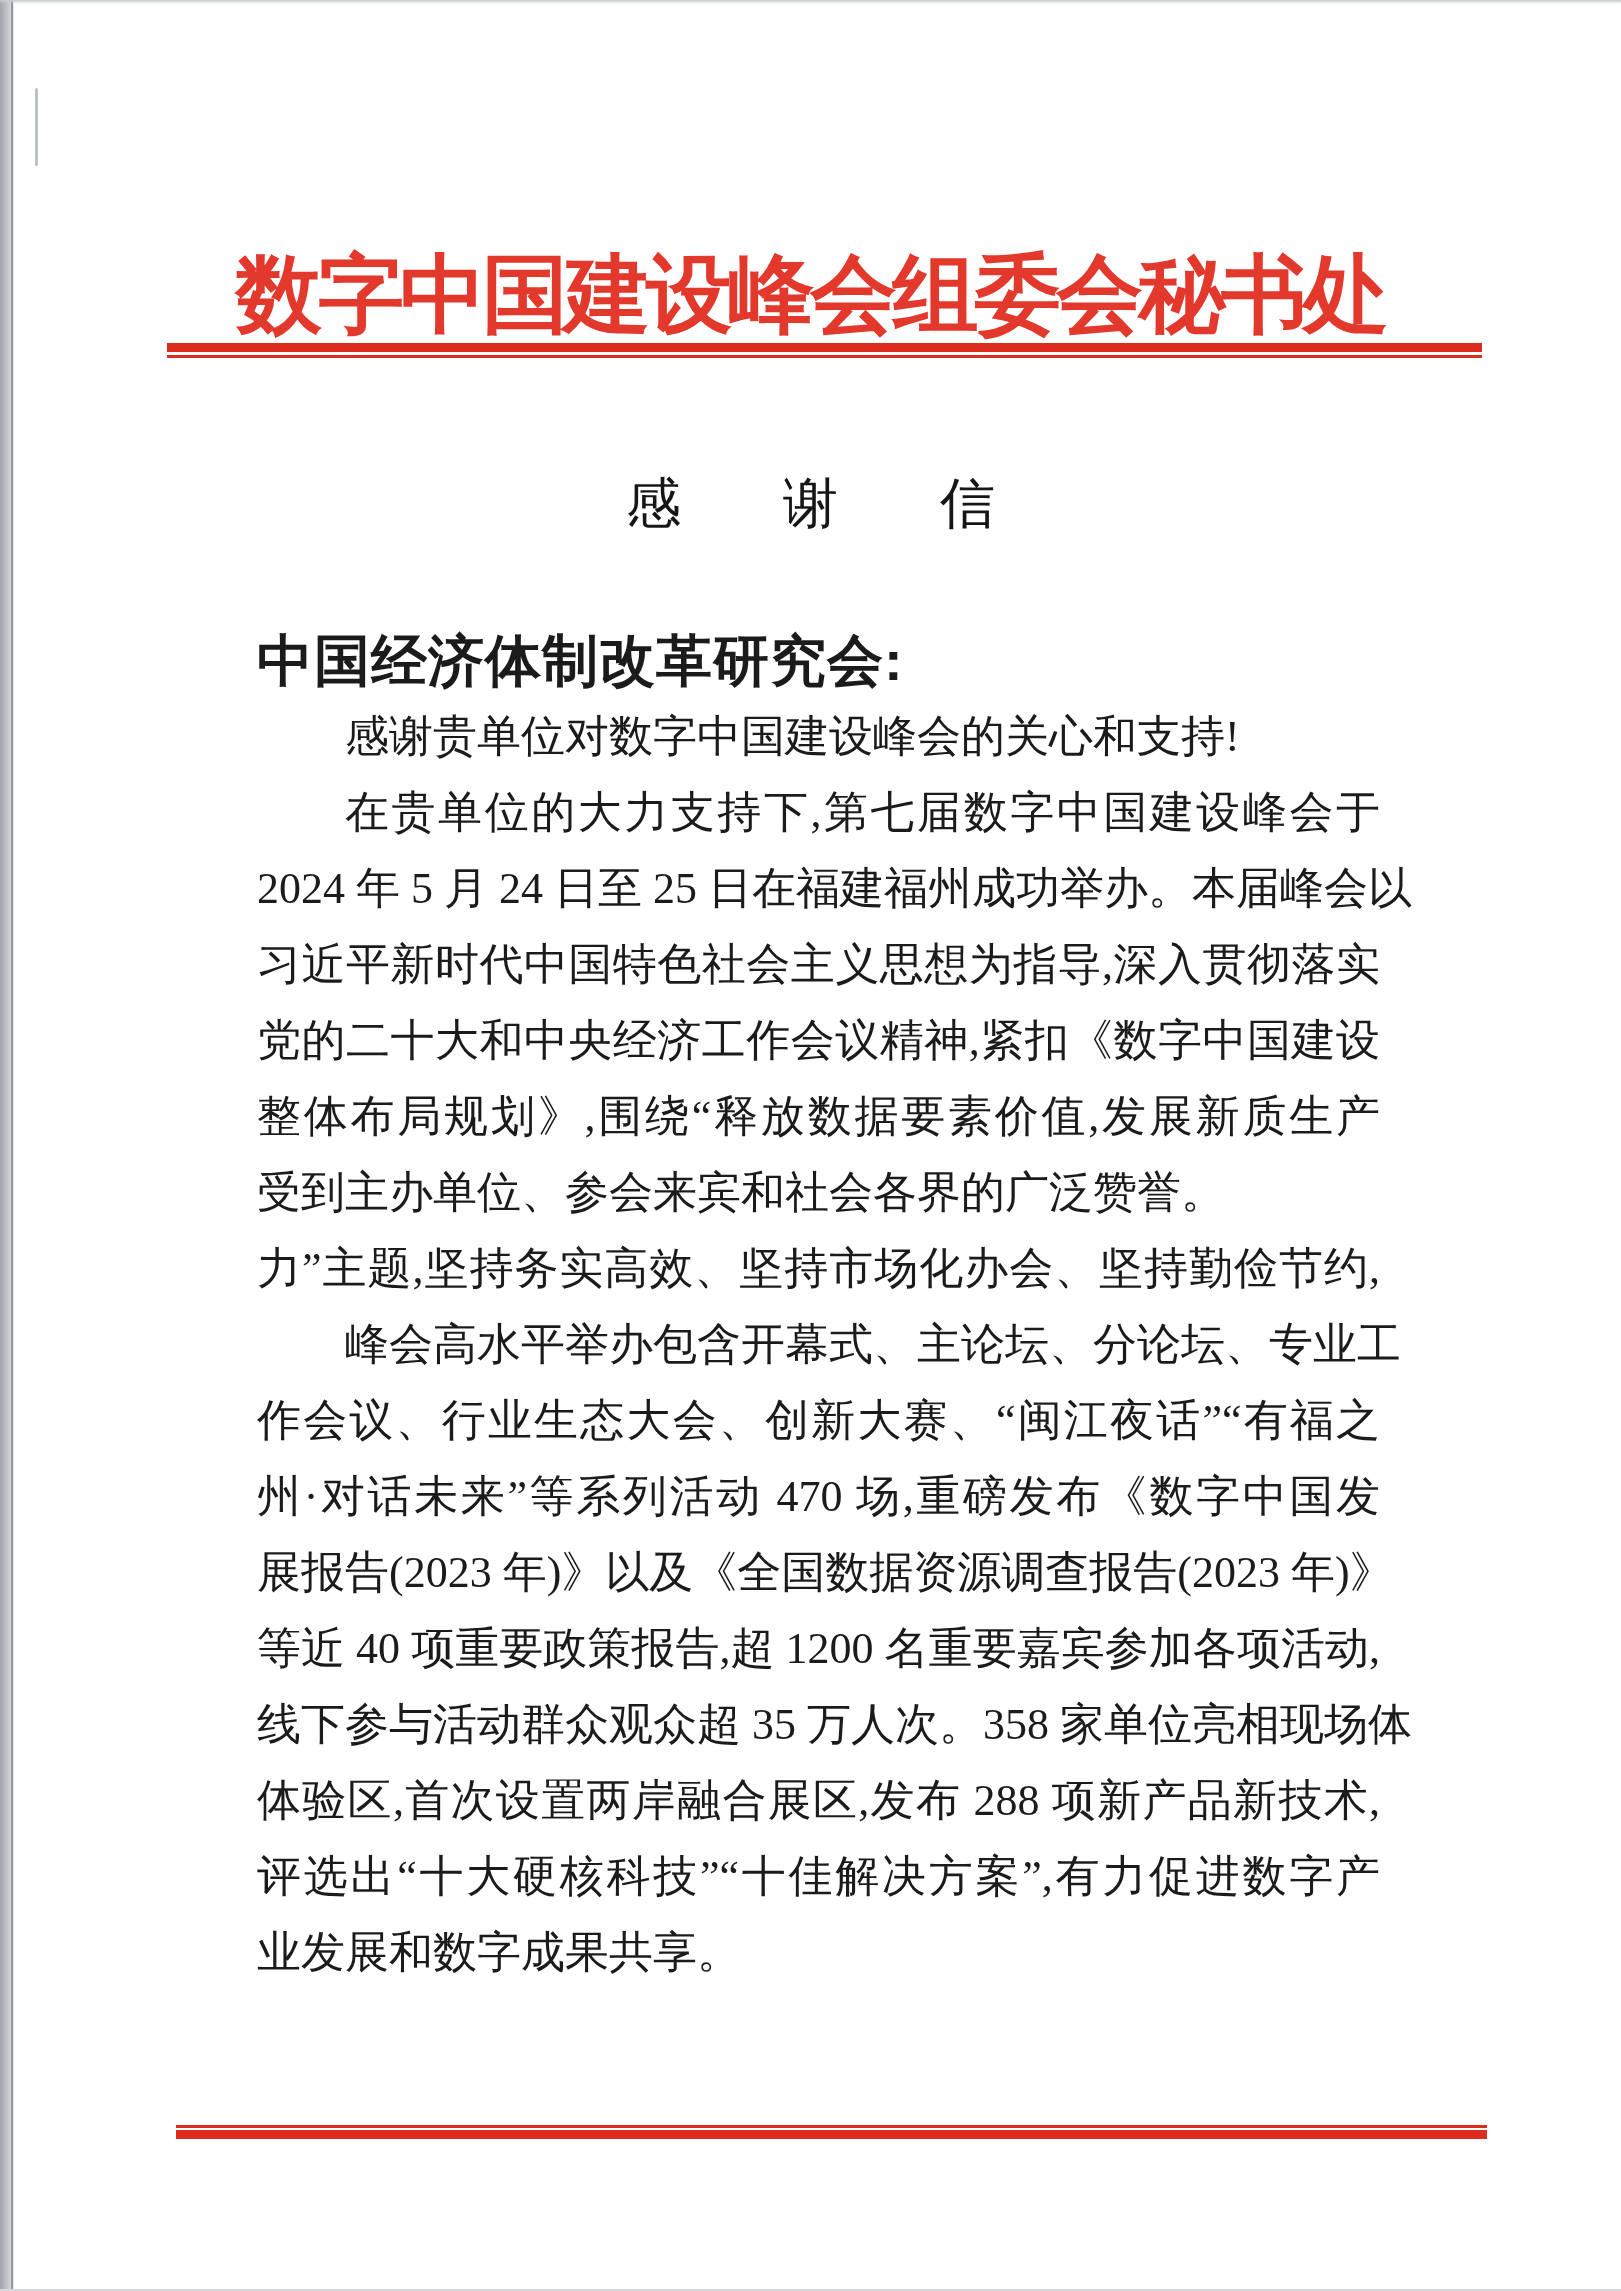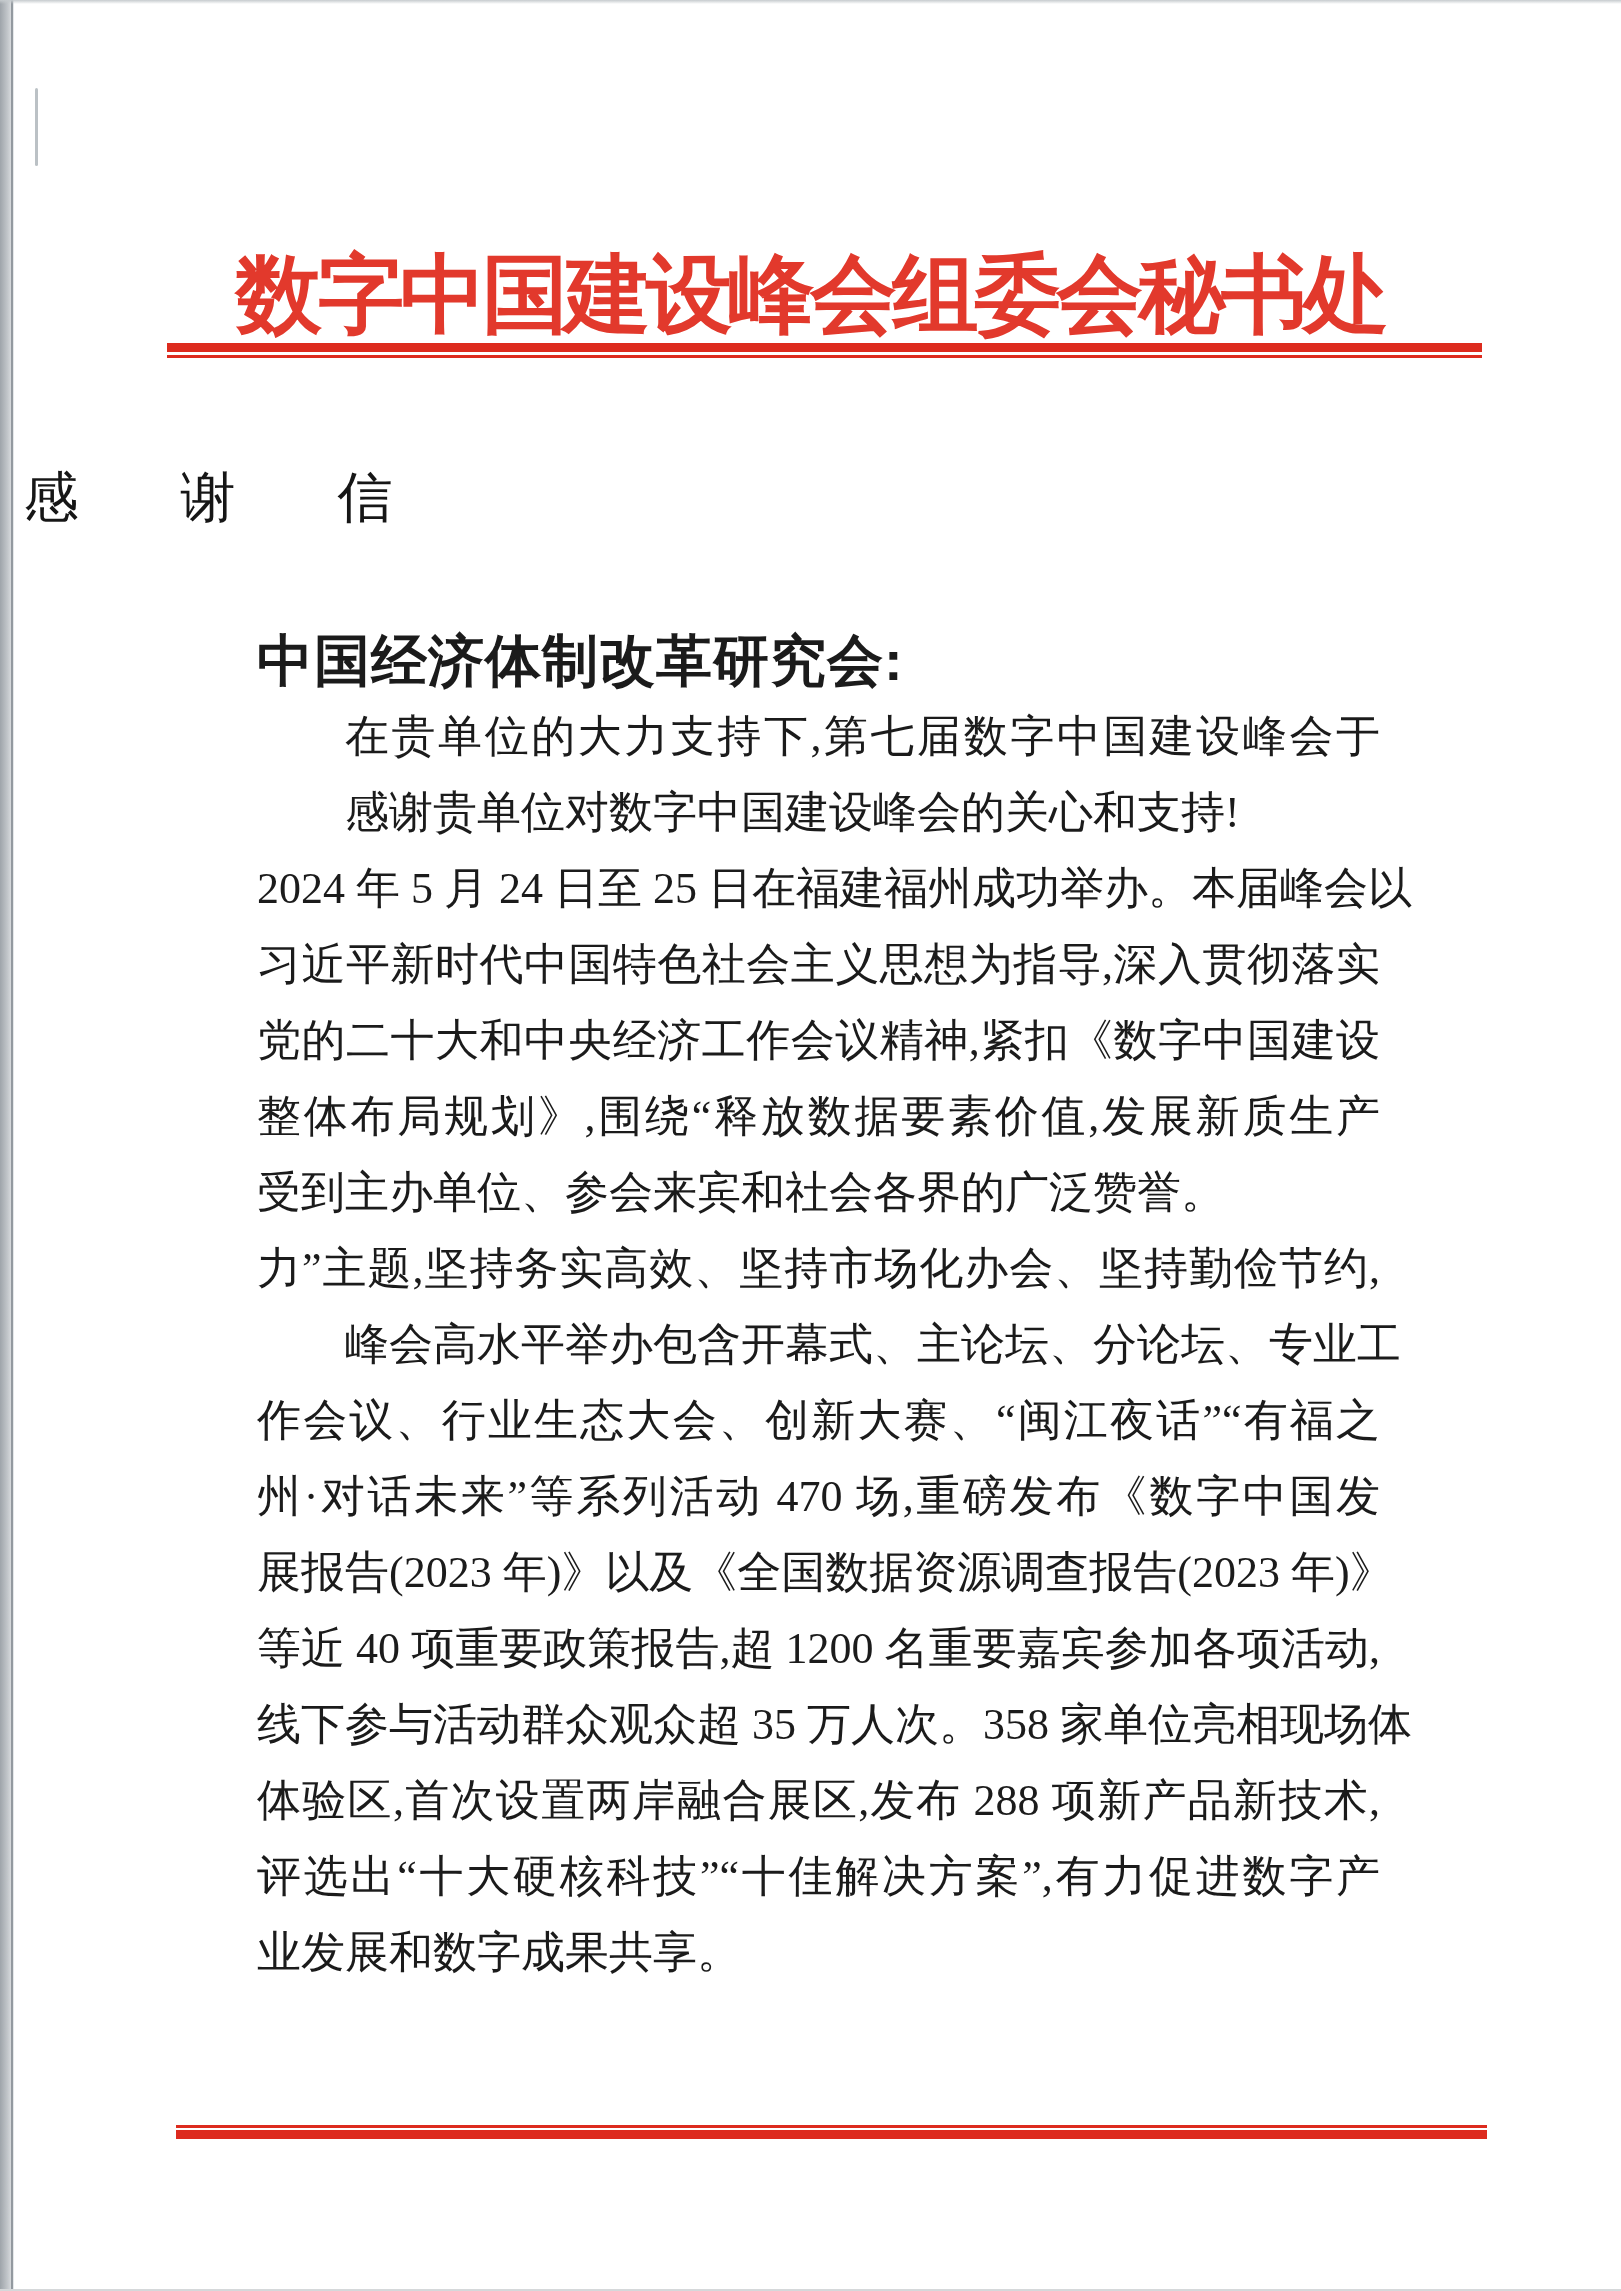--- a/index.html
+++ b/index.html
@@ -44,21 +44,22 @@
   }
   .rule{position:absolute;font-size:0;line-height:0;}
   .rule-header{top:343px;left:167px;width:1315px;}
   .rule-footer{top:2125px;left:176px;width:1311px;}
   .rule .bar-thick{height:8.8px;background:var(--rule-red,#dd2b1e);}
   .rule .bar-gap{height:2.9px;background:transparent;}
   .rule .bar-gap2{height:2px;background:transparent;}
   .rule .bar-thin{height:2.9px;background:var(--rule-red,#dd2b1e);}
   
   .letter-title{
-    position:absolute;top:468px;left:0;right:0;margin:0;
+    position:absolute;top:468px;left:0;right:0;margin:6px;
+    text-align:center;
     font-size:55px;line-height:1.1;font-weight:500;
     letter-spacing:23.5px;text-indent:23.5px;
     color:#161616;
     white-space:nowrap;
   }
   
   .letter-body{
     position:absolute;top:623px;left:257px;width:1123px;
     color:var(--ink,#1b1b1b);
   }
@@ -97,22 +98,22 @@
   <div class="rule rule-header">
     <div class="bar-thick"></div>
     <div class="bar-gap"></div>
     <div class="bar-thin"></div>
   </div>
 
   <h1 class="letter-title">感　谢　信</h1>
 
   <div class="letter-body">
       <div class="line salutation">中国经济体制改革研究会:</div>
+      <div class="line indent">感谢贵单位对数字中国建设峰会的关心和支持!</div>
       <div class="line indent justify">在贵单位的大力支持下,第七届数字中国建设峰会于</div>
-      <div class="line indent">感谢贵单位对数字中国建设峰会的关心和支持!</div>
       <div class="line justify">2024 年 5 月 24 日至 25 日在福建福州成功举办。本届峰会以</div>
       <div class="line justify">习近平新时代中国特色社会主义思想为指导,深入贯彻落实</div>
       <div class="line justify">党的二十大和中央经济工作会议精神,紧扣《数字中国建设</div>
       <div class="line justify">整体布局规划》,围绕“释放数据要素价值,发展新质生产</div>
       <div class="line">受到主办单位、参会来宾和社会各界的广泛赞誉。</div>
       <div class="line justify">力”主题,坚持务实高效、坚持市场化办会、坚持勤俭节约,</div>
       <div class="line indent justify">峰会高水平举办包含开幕式、主论坛、分论坛、专业工</div>
       <div class="line justify">作会议、行业生态大会、创新大赛、“闽江夜话”“有福之</div>
       <div class="line justify">州·对话未来”等系列活动 470 场,重磅发布《数字中国发</div>
       <div class="line justify">展报告(2023 年)》以及《全国数据资源调查报告(2023 年)》</div>

